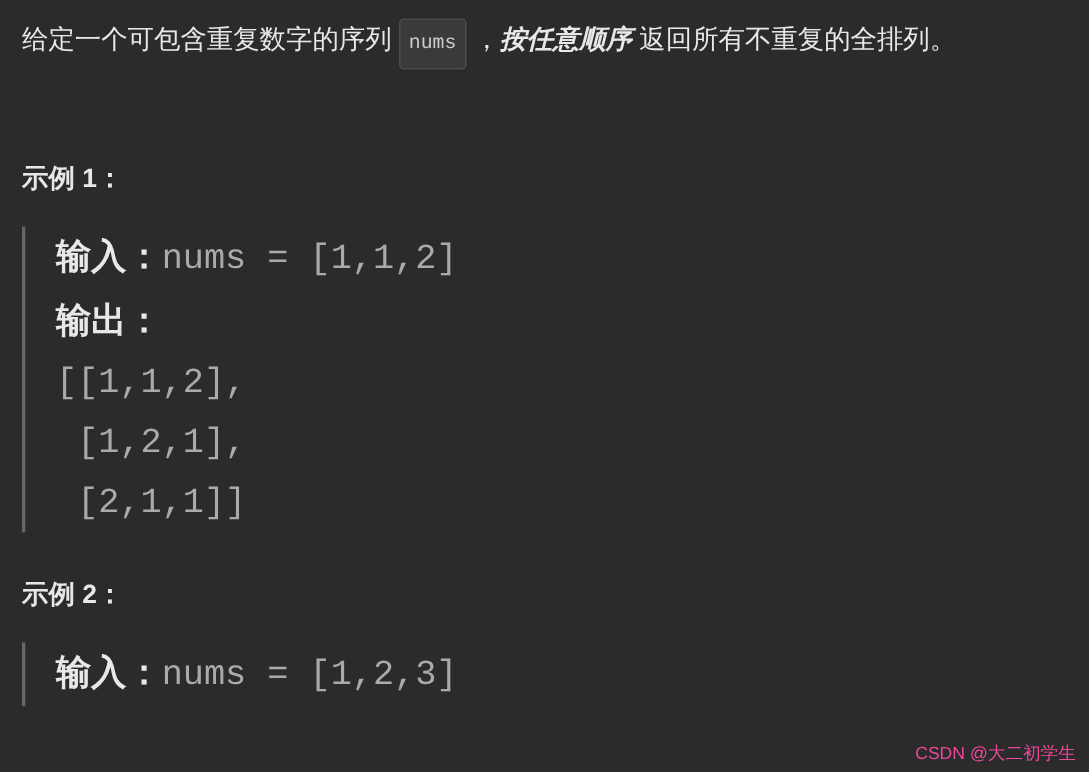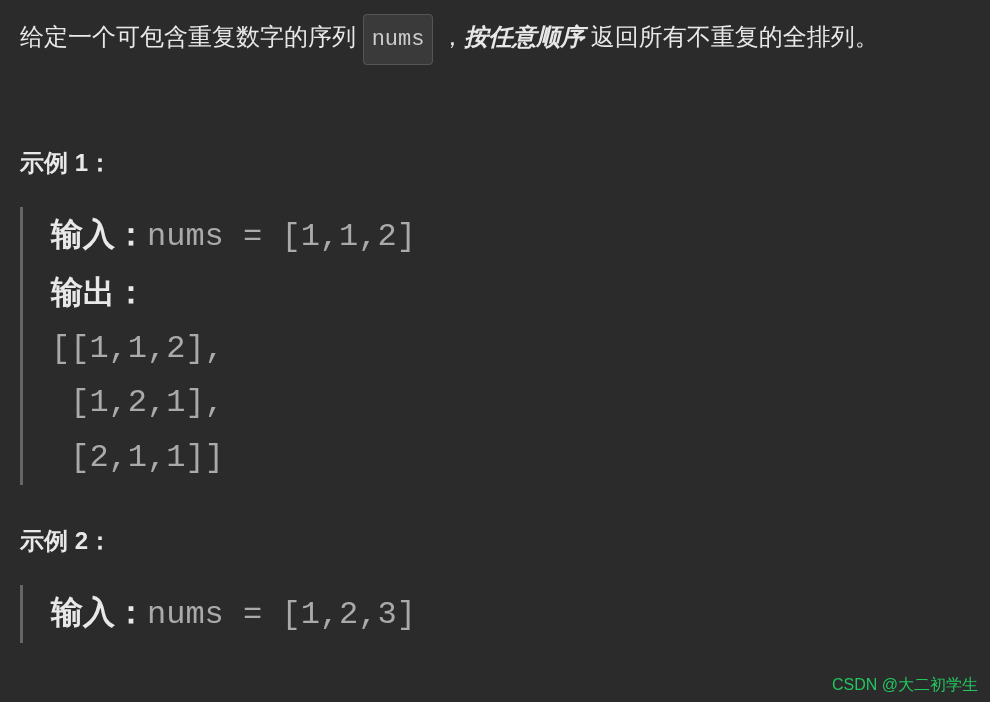--- a/index.html
+++ b/index.html
@@ -21,21 +21,21 @@
       font-size: 24px;
       line-height: 1.6;
       margin-bottom: 90px;
     }
     .inline-code {
       background-color: #3a3a3a;
       border: 1px solid #555;
       border-radius: 4px;
       padding: 12px 8px;
       font-family: "Courier New", Consolas, monospace;
-      font-size: 22px;
+      font-size: 18px;
       color: #ccc;
     }
     .bold-italic {
       font-weight: bold;
       font-style: italic;
     }
     .example-heading {
       font-size: 24px;
       font-weight: bold;
       margin-bottom: 28px;
@@ -61,21 +61,21 @@
     .output-block {
       color: #aaa;
       white-space: pre;
       font-family: "Courier New", Consolas, monospace;
     }
     .watermark {
       position: absolute;
       bottom: 6px;
       right: 12px;
       font-size: 16px;
-      color: #22c55e;
+      color: #ec4899;
     }
   </style>
 </head>
 <body>
 
 <div class="description">
   <span>给定一个可包含重复数字的序列 </span><span class="inline-code">nums</span><span> ，</span><span class="bold-italic">按任意顺序</span><span> 返回所有不重复的全排列。</span>
 </div>
 
 <div class="example-heading">示例 1：</div>

